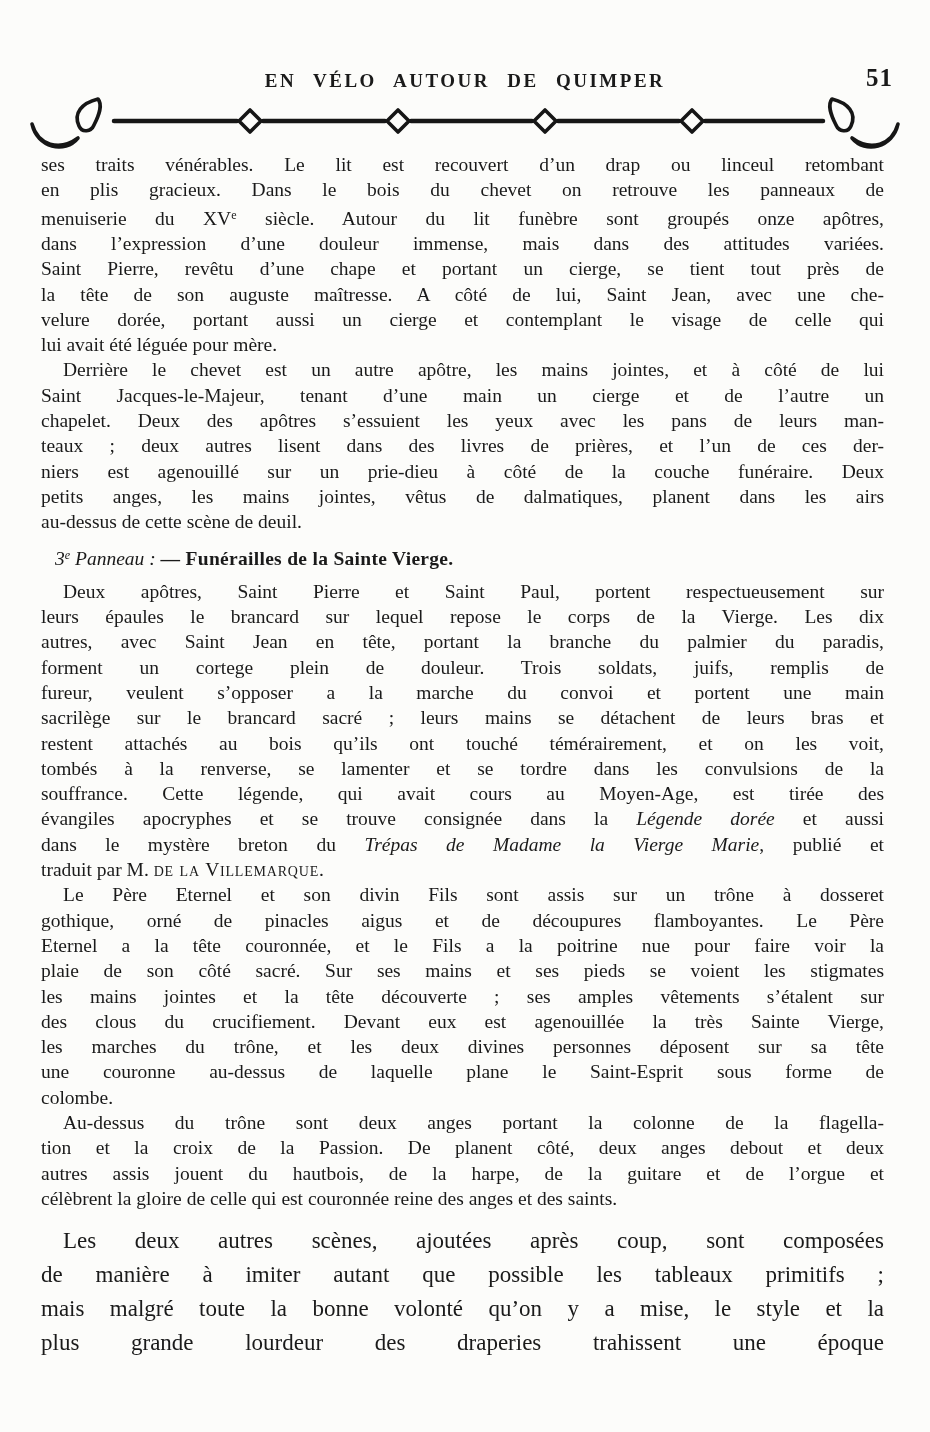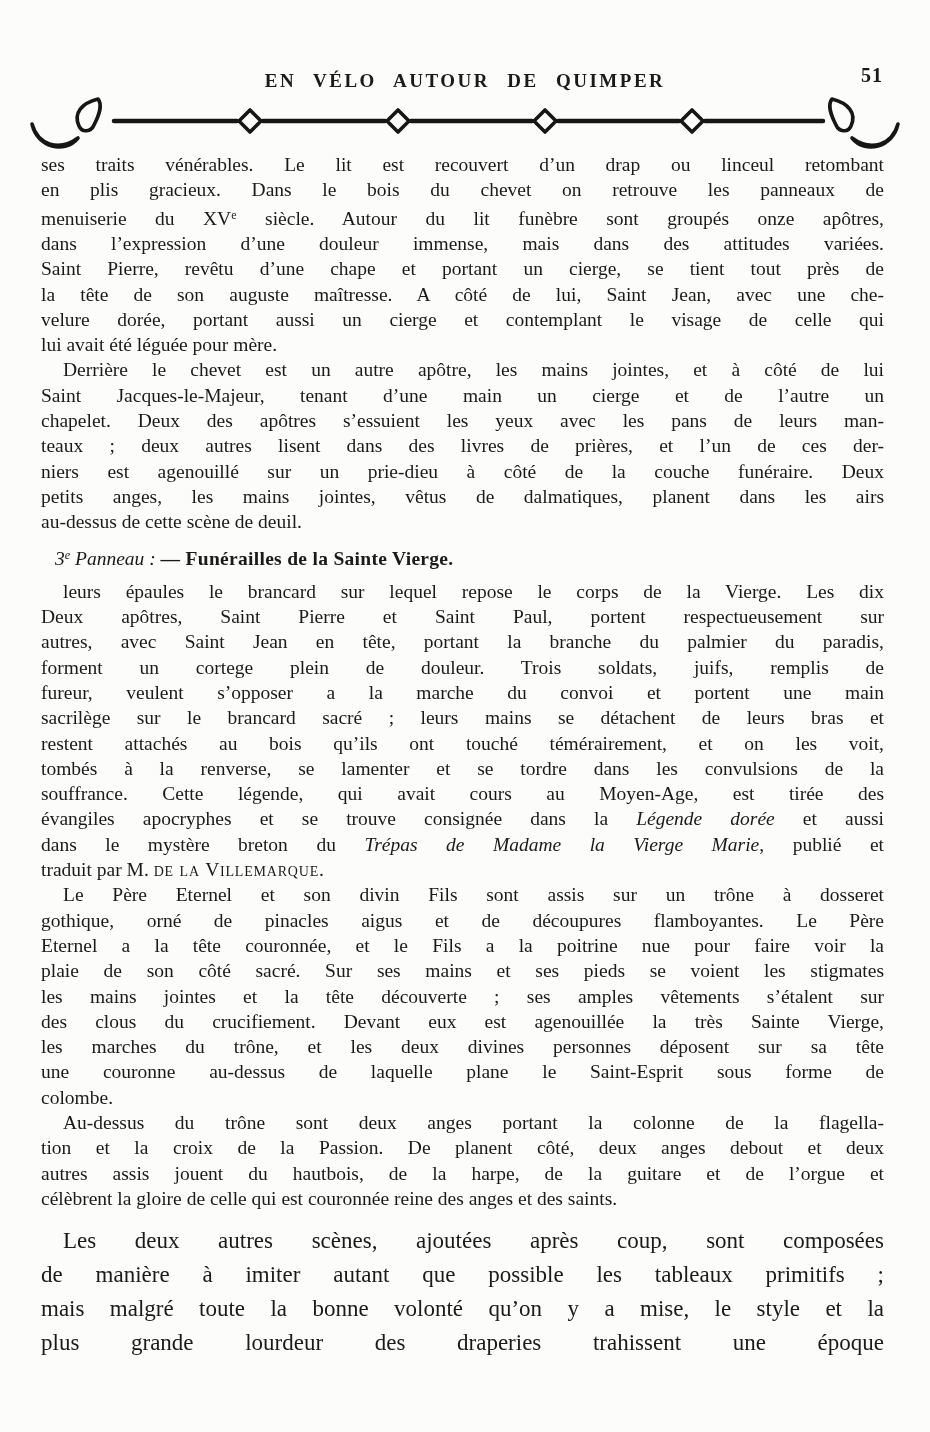--- a/index.html
+++ b/index.html
@@ -3,21 +3,21 @@
 <meta charset="utf-8">
 <style>
   html,body{margin:0;padding:0;background:#e9e9e7;}
   .page{
     position:relative;width:930px;height:1432px;margin:0 auto;
     background:#fcfcfa;color:#1a1a1a;overflow:hidden;
     font-family:Liberation Serif, serif;
   }
   .running-head{position:absolute;top:70px;left:0;width:100%;text-align:center;
     font-size:19px;font-weight:bold;letter-spacing:2.5px;word-spacing:10px;}
-  .folio{position:absolute;top:64px;right:47px;font-size:20px;font-weight:bold;letter-spacing:1px;}
+  .folio{position:absolute;top:64px;right:37px;font-size:25px;font-weight:bold;letter-spacing:1px;}
   .divider{position:absolute;top:96px;left:28px;width:874px;height:56px;}
   .body-text{position:absolute;top:152px;left:41px;width:843px;
     font-size:19.5px;line-height:25.3px;}
   .line{text-align:justify;text-align-last:justify;min-height:25.3px;}
   .para.large .line{min-height:34px;}
   .line.last{text-align-last:left;}
   .para.indent .line:first-child{text-indent:22px;}
   .heading{margin:9px 0 7px;}
   .heading .line{text-align-last:left;text-indent:14px;}
   .para.large{font-size:23px;line-height:34px;margin-top:13px;}
@@ -82,22 +82,22 @@
         <div class="line">chapelet. Deux des apôtres s’essuient les yeux avec les pans de leurs man-</div>
         <div class="line">teaux ; deux autres lisent dans des livres de prières, et l’un de ces der-</div>
         <div class="line">niers est agenouillé sur un prie-dieu à côté de la couche funéraire. Deux</div>
         <div class="line">petits anges, les mains jointes, vêtus de dalmatiques, planent dans les airs</div>
         <div class="line last">au-dessus de cette scène de deuil.</div>
       </div>
       <div class="heading">
         <div class="line last"><span class="i">3</span><span class="sup i">e</span><span class="i"> Panneau : </span><span class="b">— Funérailles de la Sainte Vierge.</span></div>
       </div>
       <div class="para indent">
+        <div class="line">Deux apôtres, Saint Pierre et Saint Paul, portent respectueusement sur</div>
         <div class="line">leurs épaules le brancard sur lequel repose le corps de la Vierge. Les dix</div>
-        <div class="line">Deux apôtres, Saint Pierre et Saint Paul, portent respectueusement sur</div>
         <div class="line">autres, avec Saint Jean en tête, portant la branche du palmier du paradis,</div>
         <div class="line">forment un cortege plein de douleur. Trois soldats, juifs, remplis de</div>
         <div class="line">fureur, veulent s’opposer a la marche du convoi et portent une main</div>
         <div class="line">sacrilège sur le brancard sacré ; leurs mains se détachent de leurs bras et</div>
         <div class="line">restent attachés au bois qu’ils ont touché témérairement, et on les voit,</div>
         <div class="line">tombés à la renverse, se lamenter et se tordre dans les convulsions de la</div>
         <div class="line">souffrance. Cette légende, qui avait cours au Moyen-Age, est tirée des</div>
         <div class="line">évangiles apocryphes et se trouve consignée dans la <span class="i">Légende dorée</span> et aussi</div>
         <div class="line">dans le mystère breton du <span class="i">Trépas de Madame la Vierge Marie</span>, publié et</div>
         <div class="line last">traduit par M. <span class="sc">de la Villemarque.</span></div>

